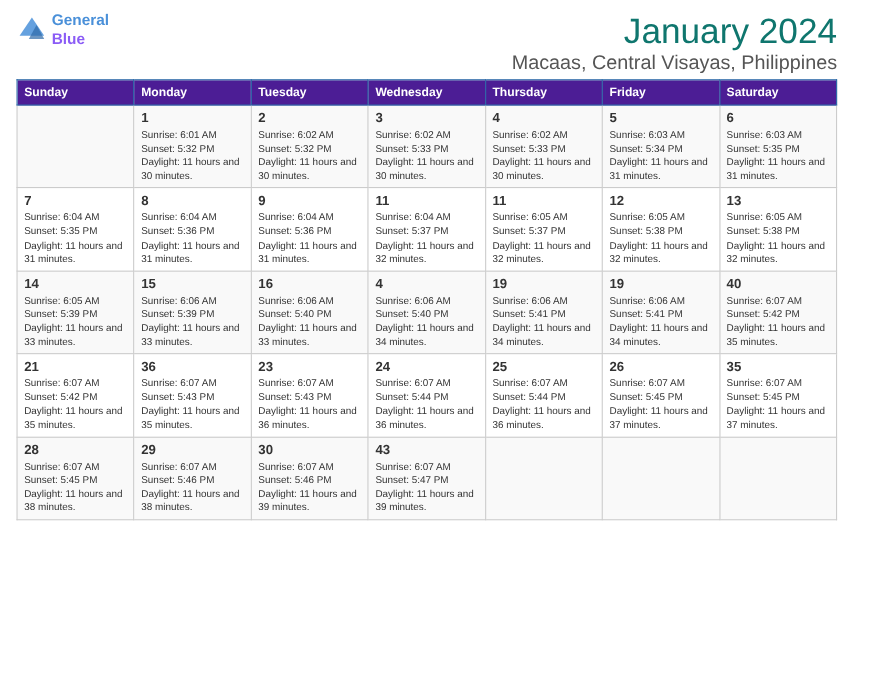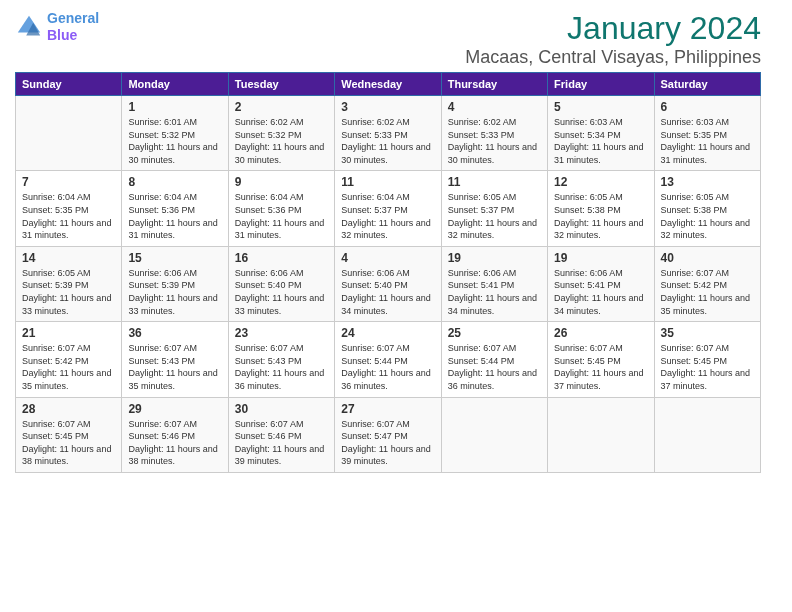--- a/index.html
+++ b/index.html
@@ -311,21 +311,21 @@
           Sunrise: 6:07 AM<br>Sunset: 5:46 PM<br>Daylight: 11 hours and 38 minutes.
         </div>
       </td>
           <td>
         <span class="day-number">30</span>
         <div class="day-info">
           Sunrise: 6:07 AM<br>Sunset: 5:46 PM<br>Daylight: 11 hours and 39 minutes.
         </div>
       </td>
           <td>
-        <span class="day-number">27</span>
+        <span class="day-number">43</span>
         <div class="day-info">
           Sunrise: 6:07 AM<br>Sunset: 5:47 PM<br>Daylight: 11 hours and 39 minutes.
         </div>
       </td>
           <td class="empty-cell"></td>
           <td class="empty-cell"></td>
           <td class="empty-cell"></td>
         </tr>
       </tbody>
   </table>

